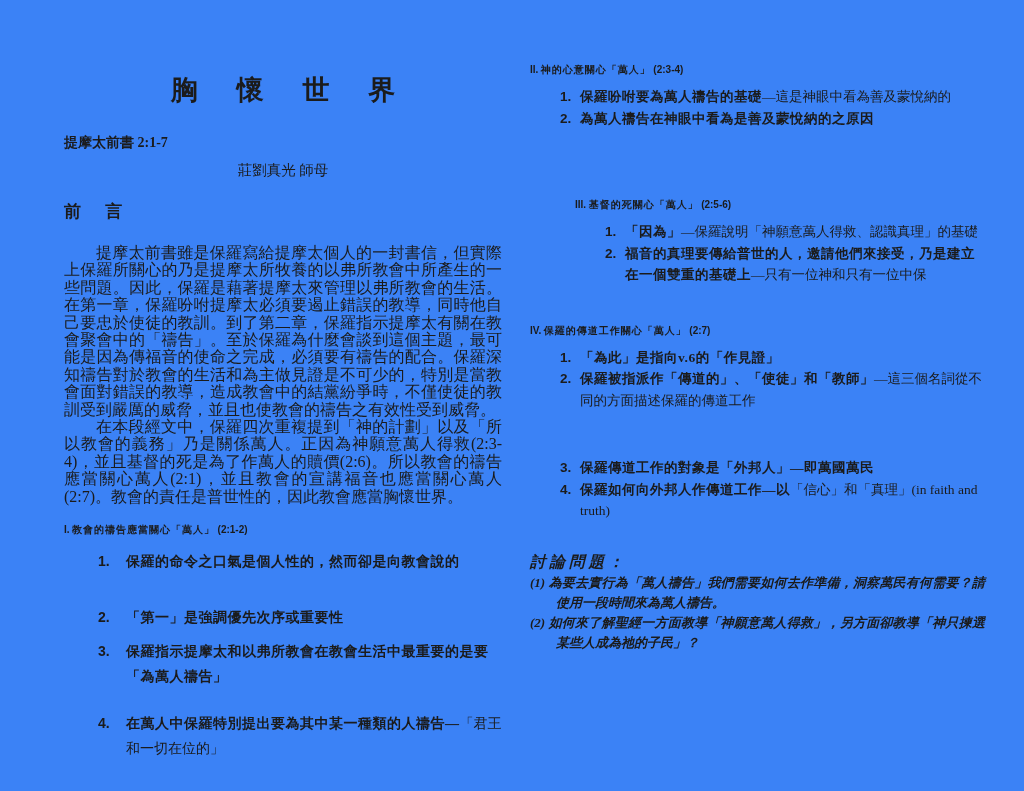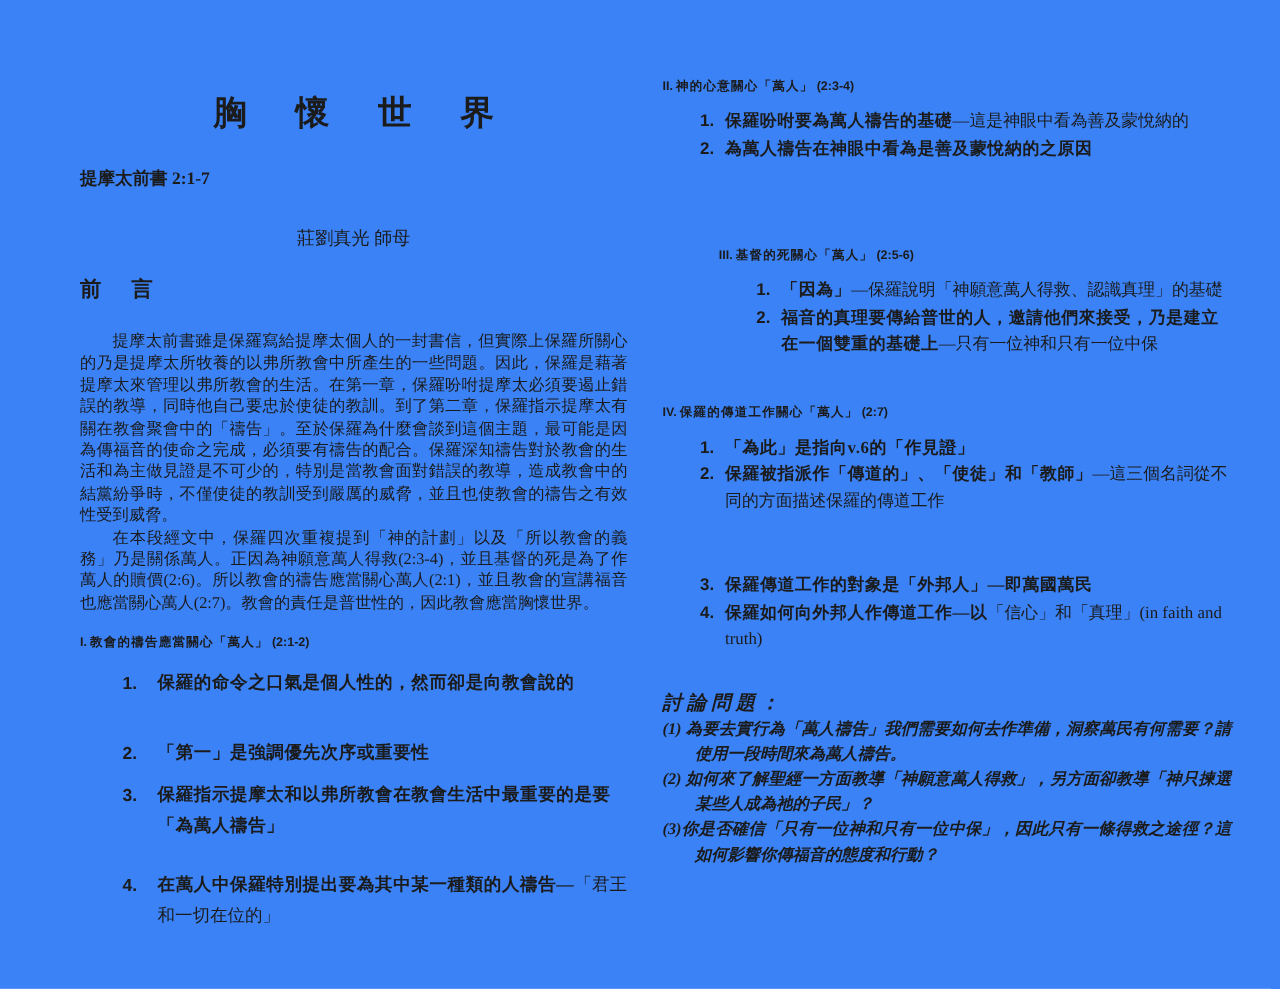--- a/index.html
+++ b/index.html
@@ -11,26 +11,26 @@
   .page { position:relative; width:1024px; height:791px; overflow:hidden; background:#3b82f6; }
 
   .col-left  { position:absolute; left:64px;  top:72px; width:438px; }
   .col-right { position:absolute; left:530px; top:60px; width:455px; }
 
   .doc-title {
     margin:0; text-align:center; font-size:27px; font-weight:bold;
     letter-spacing:16px; text-indent:16px; white-space:nowrap;
   }
   .doc-subtitle { margin-top:26px; text-align:left; font-size:14px; font-weight:bold; }
-  .doc-author   { margin-top:29px; text-align:center; font-size:14.5px; }
+  .doc-author   { margin-top:9px; text-align:center; font-size:14.5px; }
 
   .preface-heading { margin:20px 0 21px 0; font-size:17px; font-weight:bold; letter-spacing:10px; }
 
   .body-para {
-    margin:0; font-size:13px; line-height:17.4px;
+    margin:0; font-size:16px; line-height:17.4px;
     text-align:justify; text-indent:2em;
   }
 
   .section-heading { font-weight:bold; font-size:10px; line-height:20px; }
   .section-heading .numeral,
   .section-heading .ref { font-family:"Liberation Sans",sans-serif; }
   .section-heading .sec-title { letter-spacing:1px; }
 
   .item { display:flex; align-items:flex-start; }
   .item-num { flex:none; font-family:"Liberation Sans",sans-serif; font-weight:bold; }
@@ -159,17 +159,16 @@
       <div class="item">
         <span class="item-num">4.</span>
         <span class="item-text"><b class="emph">保羅如何向外邦人作傳道工作—以</b><span class="plain">「信心」和「真理」(in faith and truth)</span></span>
       </div>
     </div>
 
     <div class="discussion">
       <div class="discussion-heading">討論問題：</div>
       <div class="question">(1) 為要去實行為「萬人禱告」我們需要如何去作準備，洞察萬民有何需要？請使用一段時間來為萬人禱告。</div>
       <div class="question">(2) 如何來了解聖經一方面教導「神願意萬人得救」，另方面卻教導「神只揀選某些人成為祂的子民」？</div>
-      <div class="question">(3)你是否確信「只有一位神和只有一位中保」，因此只有一條得救之途徑？這如何影響你傳福音的態度和行動？</div>
     </div>
 
   </div>
 </div>
 
 </body></html>

